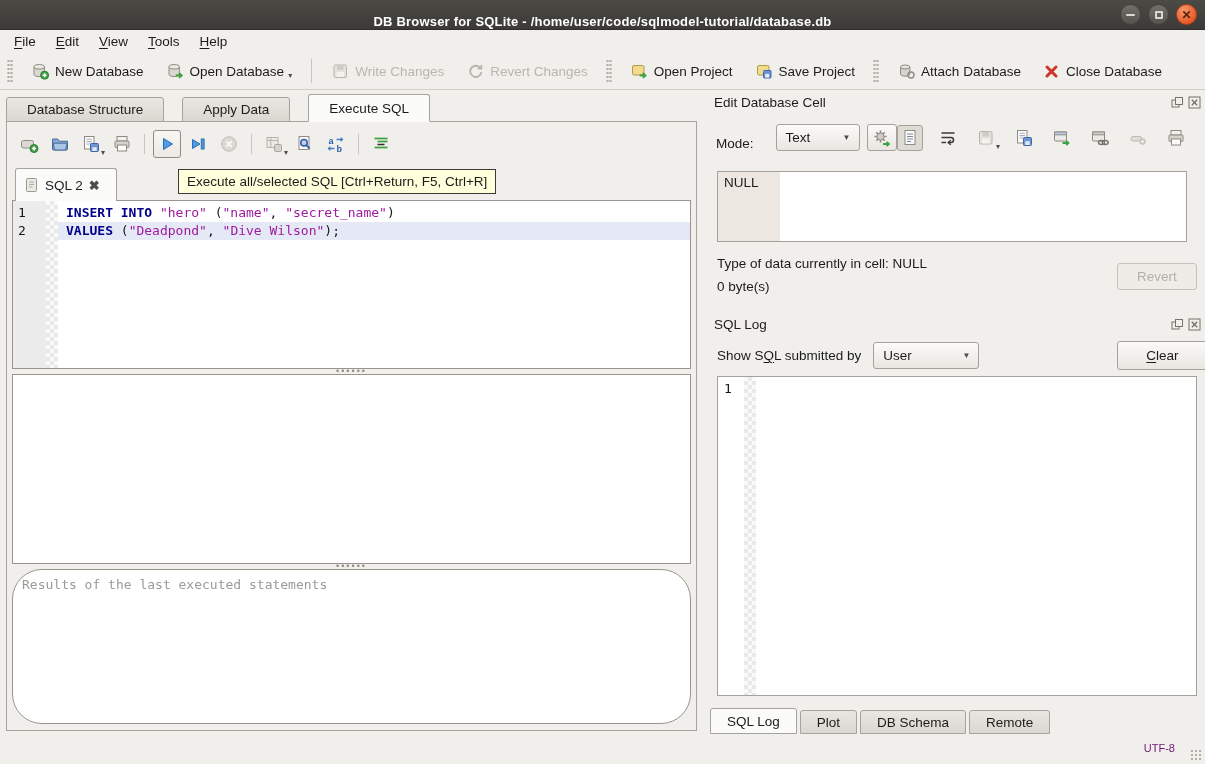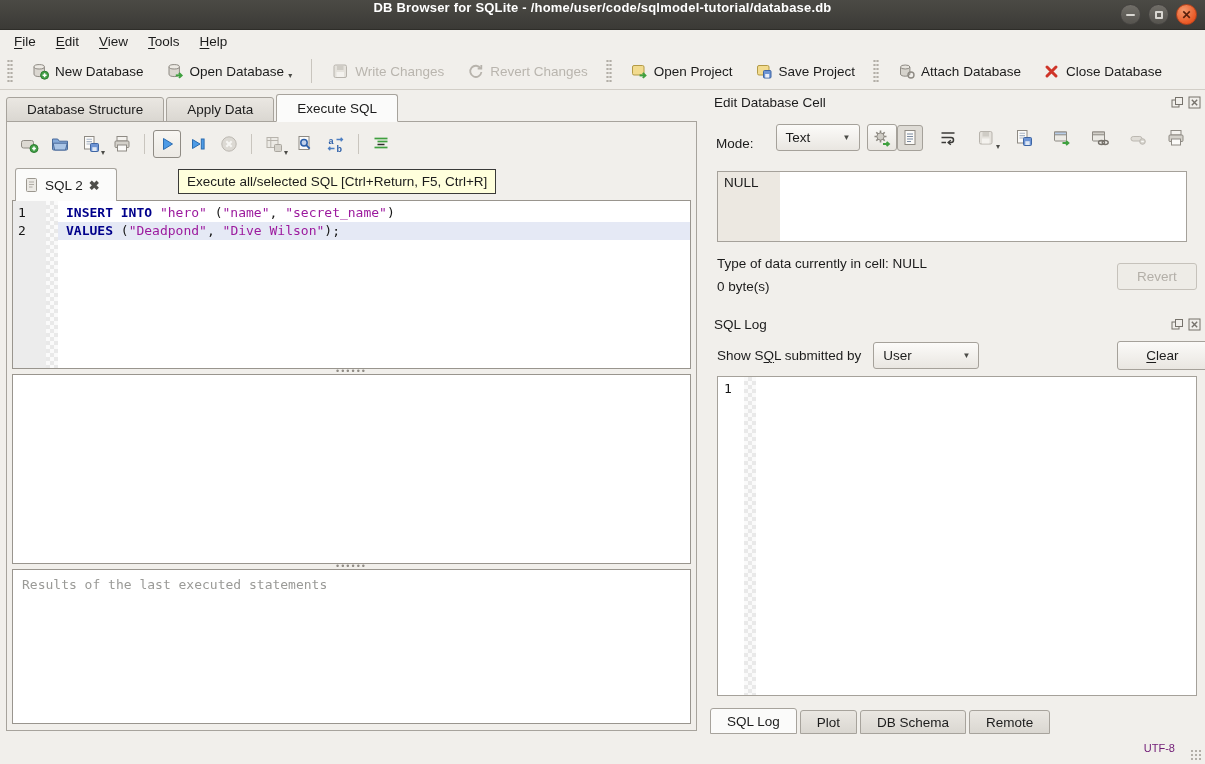--- a/index.html
+++ b/index.html
@@ -2,21 +2,21 @@
 <html><head>
 <meta charset="utf-8">
 <style>
   * { margin:0; padding:0; box-sizing:border-box; }
   html,body { width:1205px; height:764px; overflow:hidden; }
   body { position:relative; font-family:"Liberation Sans", sans-serif; background:#f1efeb; color:#1c1c1c; }
   svg { display:block; }
 
   
   .titlebar { position:absolute; left:0; top:0; width:1205px; height:30px;
-    background:linear-gradient(#4b4a45,#3b3a36); display:flex; align-items:flex-start; justify-content:center;
+    background:linear-gradient(#4b4a45,#3b3a36); display:flex; align-items:flex-end; justify-content:center;
     border-bottom:1px solid #2e2d29; }
   .titlebar .tb-title { color:#fff; font-weight:bold; font-size:13px; letter-spacing:.2px; }
   .win-btns { position:absolute; right:8px; top:4px; display:flex; gap:7px; }
   .wbtn { width:21px; height:21px; border-radius:50%; display:flex; align-items:center; justify-content:center; cursor:default; }
   .wbtn.gray { background:linear-gradient(#716e68,#55534e); border:1px solid #444240; }
   .wbtn.close { background:radial-gradient(circle at 35% 30%, #f49a6e, #e95420 75%); border:1px solid #b8431c; }
   .wbtn .g-min { width:9px; height:2px; background:#d9d7d2; border-radius:1px; }
   .wbtn .g-max { width:8px; height:8px; border:2px solid #d9d7d2; border-radius:1px; }
   .wbtn .g-x { color:#59200c; font-size:12px; font-weight:bold; line-height:1; }
 
@@ -28,21 +28,21 @@
   .toolbar { position:absolute; left:0; top:53px; width:1205px; height:37px; display:flex; align-items:center;
     border-bottom:1px solid #d2cec7; font-size:13.5px; }
   .tgrip { width:6px; height:24px; margin:0 7px;
     background-image:radial-gradient(circle, #b2aea7 1px, transparent 1.3px); background-size:3px 4px; }
   .tsep { width:1px; height:24px; background:#c9c5be; margin:0 8px; }
   .tbtn { display:flex; align-items:center; gap:6px; padding:4px 7px; margin:0 4px; border-radius:3px; white-space:nowrap; }
   .tbtn.disabled { color:#b9b5ae; }
   .mini-caret { font-size:8px; color:#4b4b47; align-self:flex-end; margin-left:-2px; }
 
   
-  .main-tabs { position:absolute; left:6px; top:95px; display:flex; align-items:flex-end; height:27px; z-index:2; }
+  .main-tabs { position:absolute; left:6px; top:95px; display:flex; align-items:flex-end; height:27px; z-index:2;gap:16px; }
   .mtab { height:25px; display:flex; align-items:center; padding:0 20px; font-size:13.5px;
     background:linear-gradient(#eae7e2,#dad7d1); border:1px solid #a7a39c; border-radius:3px 3px 0 0; margin-right:2px; }
   .mtab.active { height:28px; background:#fbfbfa; border-bottom:1px solid #fbfbfa; }
 
   .content-frame { position:absolute; left:6px; top:121px; width:691px; height:610px;
     border:1px solid #a7a39c; background:#f1efeb; }
 
   
   .sql-toolbar { position:absolute; left:8px; top:6px; height:32px; display:flex; align-items:center; gap:3px; }
   .sbtn { width:28px; height:28px; display:flex; align-items:center; justify-content:center; border-radius:3px; position:relative; }
@@ -68,21 +68,21 @@
     background-size:8px 8px; background-position:0 0,4px 4px; }
   .code-area { flex:1; padding-top:3px; white-space:pre; }
   .code-line { height:18px; line-height:18px; padding-left:8px; }
   .code-line.current { background:#e5e9f5; }
   .tk-kw { color:#00008b; font-weight:bold; }
   .tk-str { color:#9c1a9e; }
   .tk-pl { color:#161616; }
 
   .splitter { position:absolute; left:0; width:100%; height:5px; text-align:center; color:#8f8b84; font-size:9px; line-height:4px; letter-spacing:2px; }
   .grid-pane { top:252px; height:190px; }
-  .results-pane { top:447px; height:155px; font-family:"DejaVu Sans Mono", monospace; font-size:13px; color:#9a9a97; padding:7px 9px; }
+  .results-pane { top:447px; height:155px; font-family:"DejaVu Sans Mono", monospace; font-size:13px; color:#9a9a97; padding:7px 9px;border-radius:30px; }
 
   
   .tooltip { position:absolute; left:178px; top:169px; height:25px; z-index:50;
     background:#ffffdc; border:1px solid #3a3a38; display:flex; align-items:center; padding:0 8px; font-size:13.5px; color:#1c1c1c; }
 
   
   .right-dock { position:absolute; left:706px; top:90px; width:499px; height:646px; }
   .dock-header { position:absolute; left:0; right:4px; height:20px; display:flex; align-items:center; }
   .dock-title { font-size:13.5px; margin-left:8px; }
   .dock-icons { margin-left:auto; display:flex; gap:4px; }

